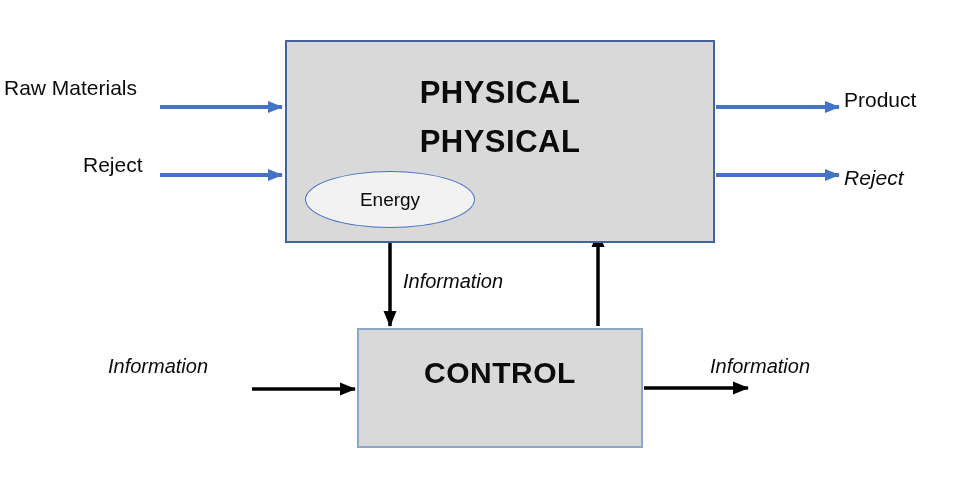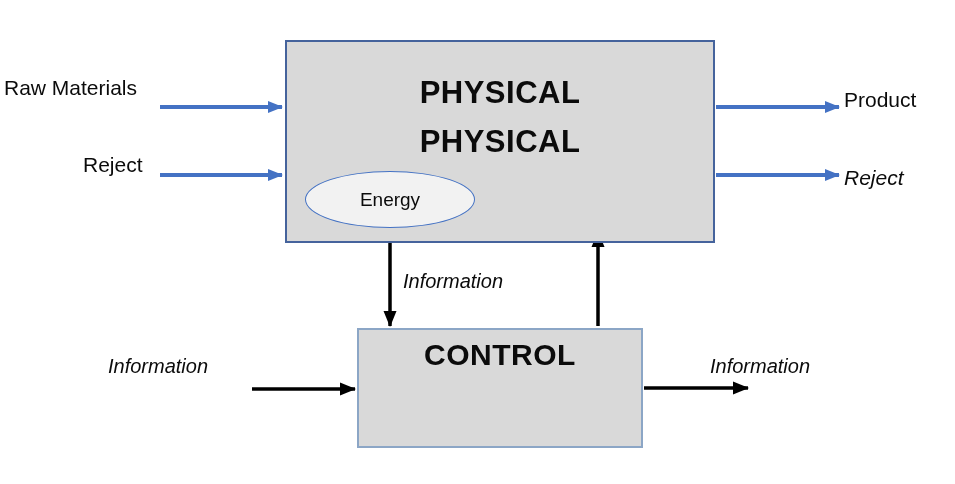--- a/index.html
+++ b/index.html
@@ -39,21 +39,21 @@
     line-height:49px;
     letter-spacing:0.5px;
   }
   .control-box{
     position:absolute;left:357px;top:328px;width:286px;height:120px;
     box-sizing:border-box;
     background:var(--box-fill);
     border:2px solid var(--control-border);
   }
   .control-title{
-    margin-top:4px;
+    margin-top:22px;
     text-align:center;
     font-weight:bold;
     font-size:30px;
     line-height:41px;
     letter-spacing:0.5px;
   }
   .ellipse{
     position:absolute;
     box-sizing:border-box;
     width:170px;height:57px;

